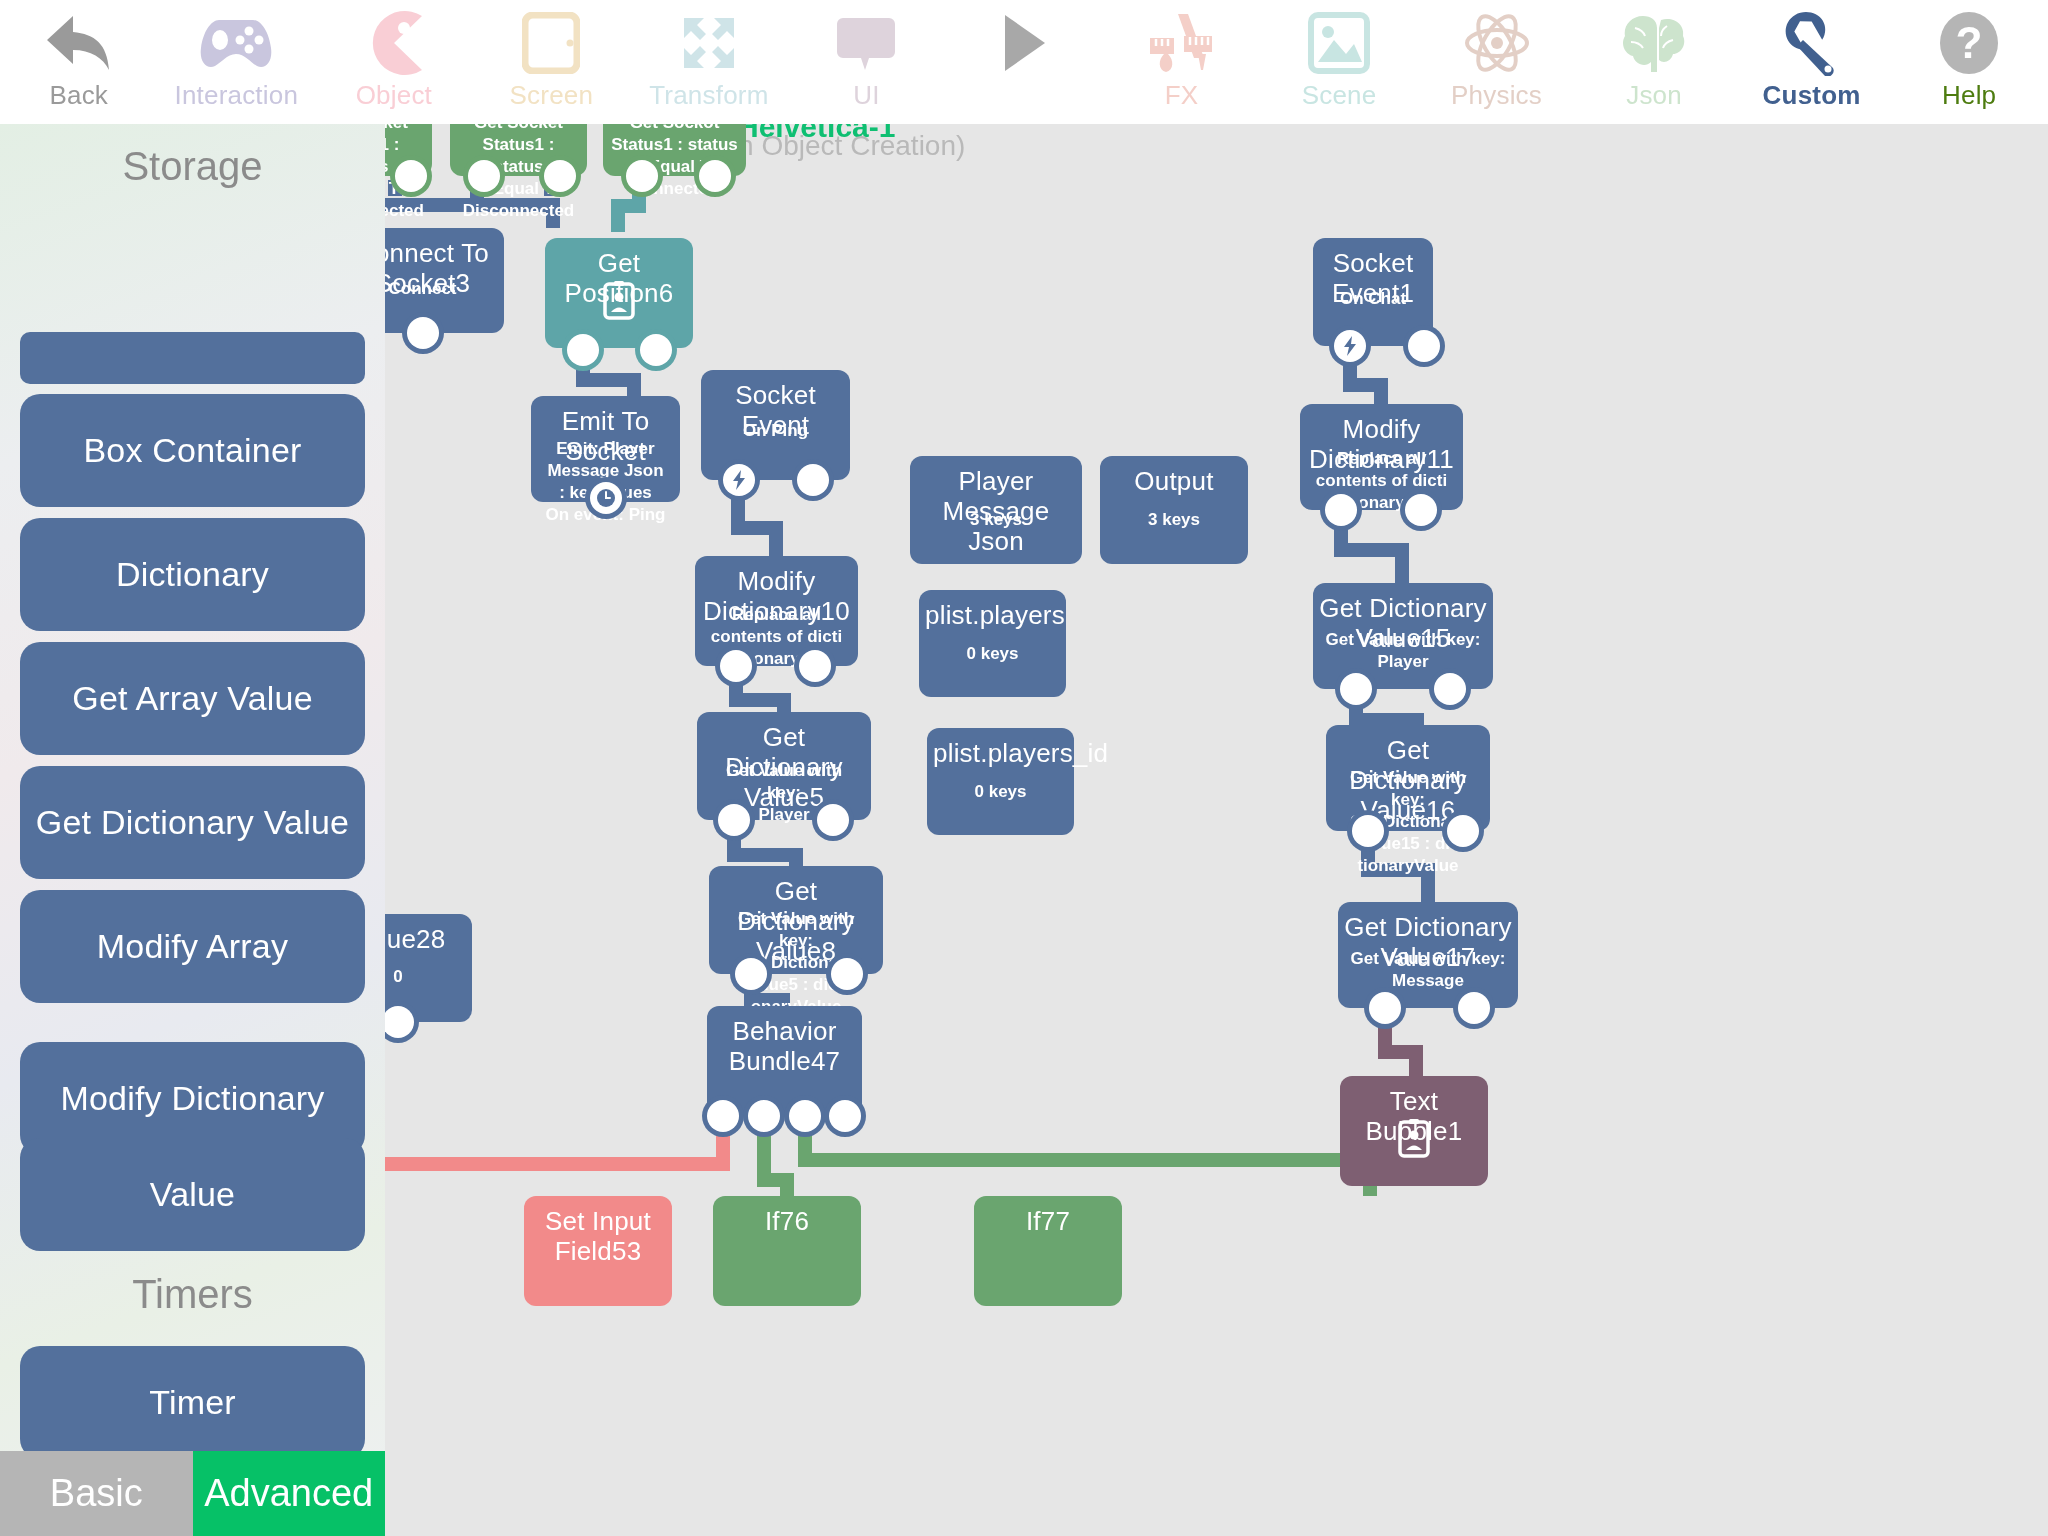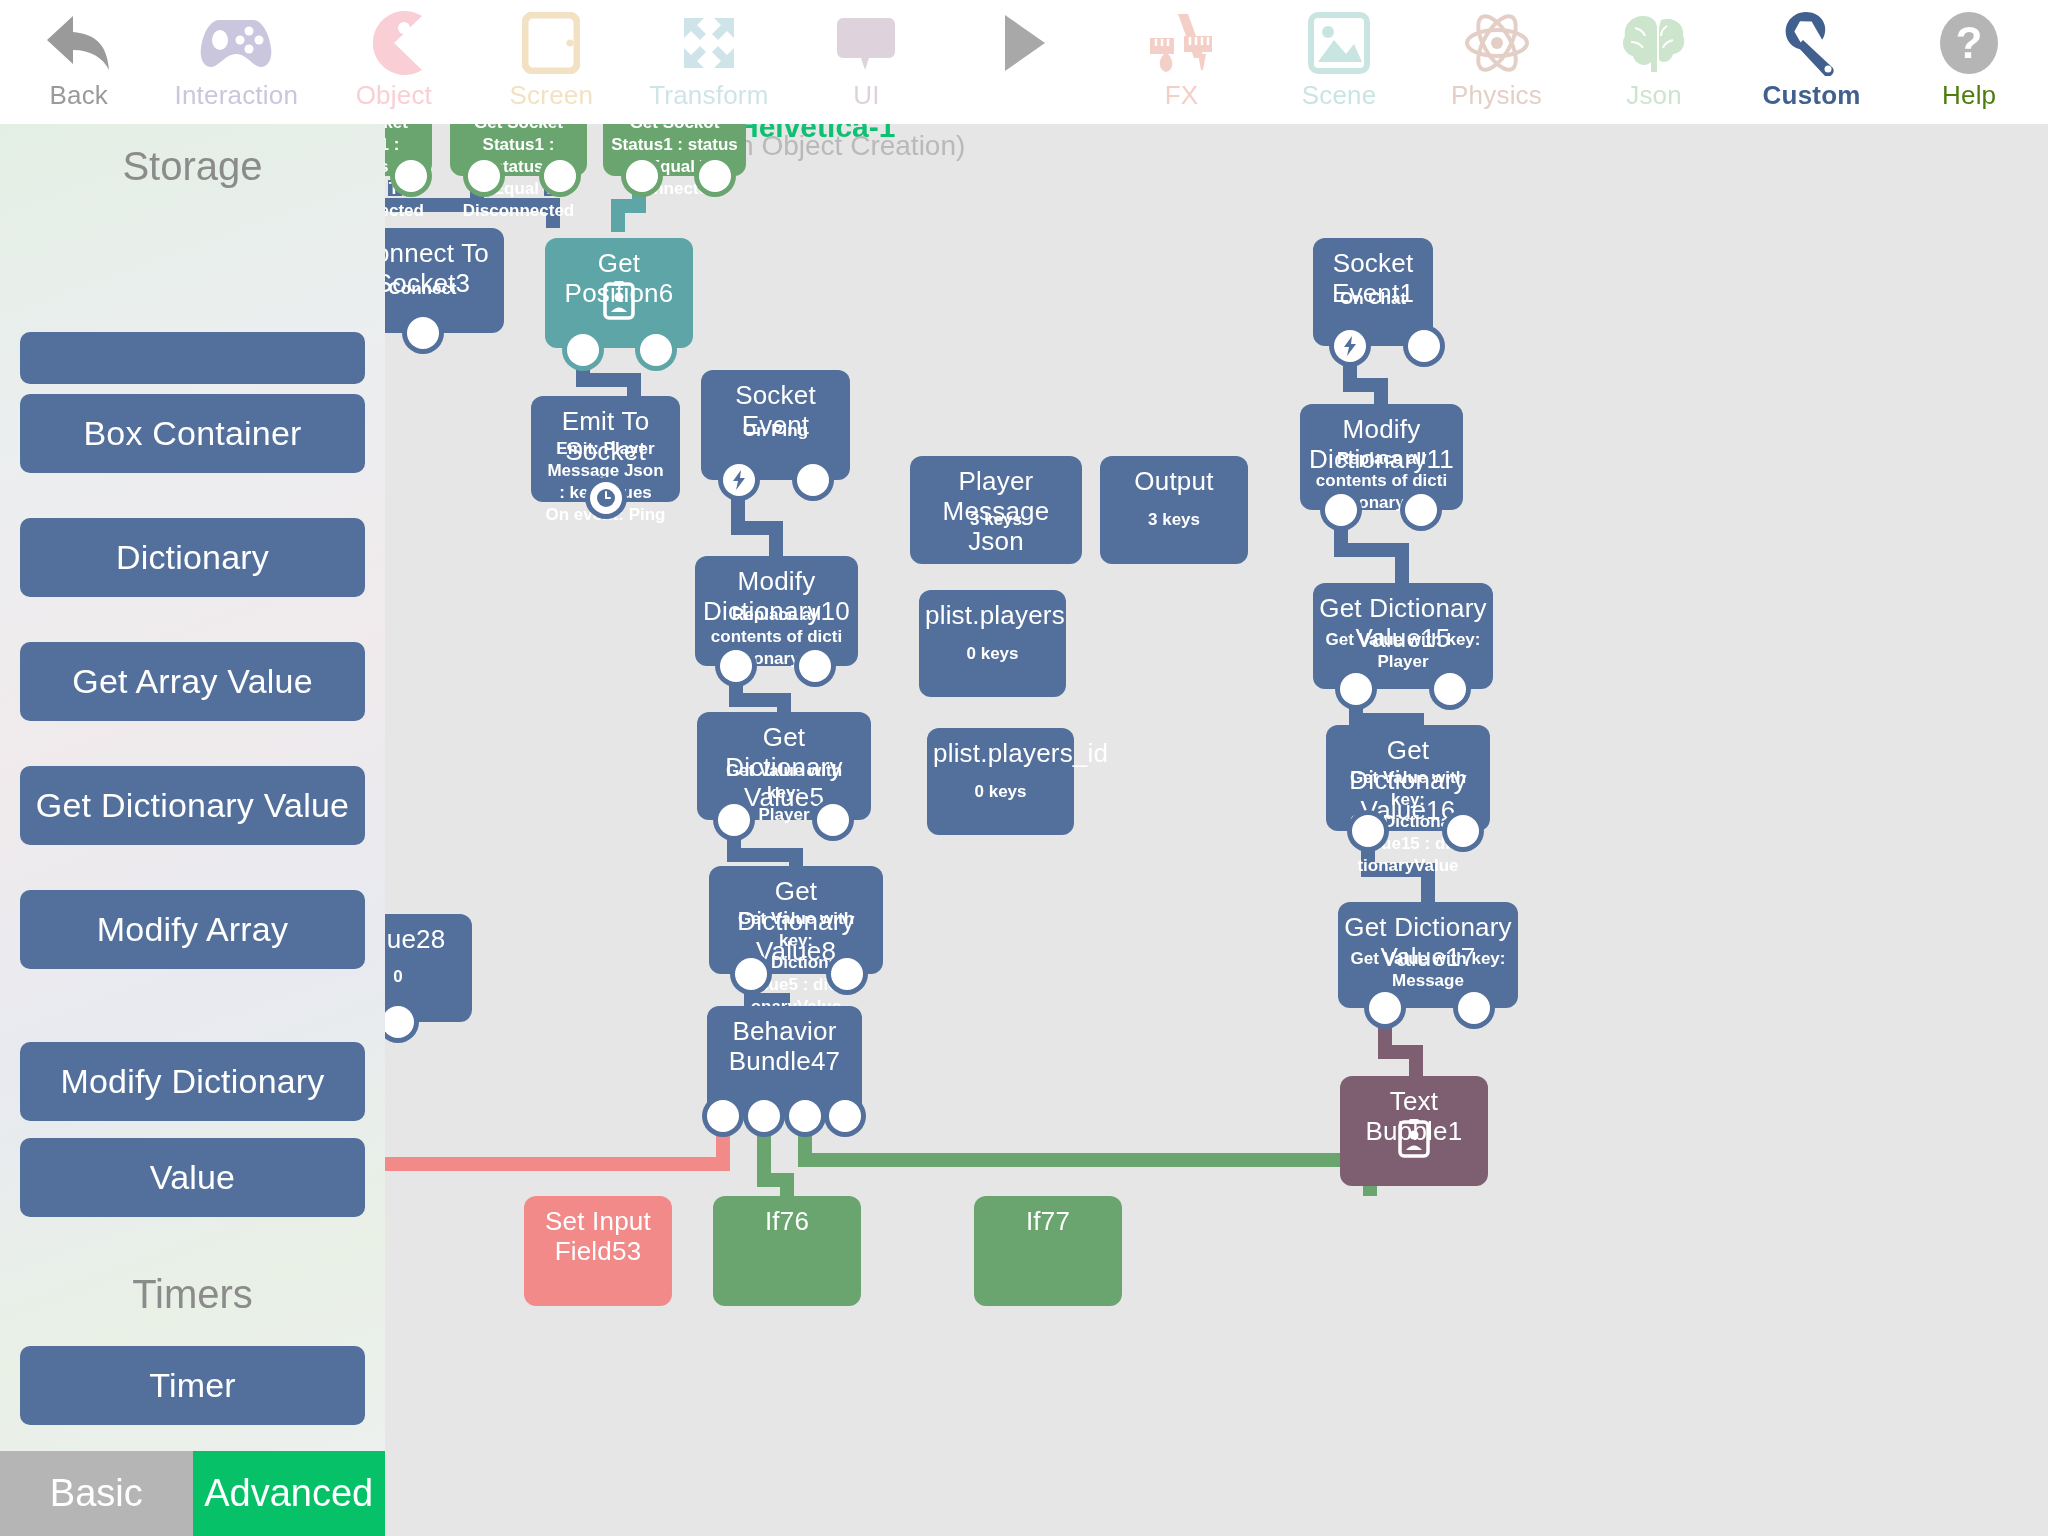--- a/index.html
+++ b/index.html
@@ -20,22 +20,22 @@
   
   #sidebar{
     position:absolute; left:0; top:124px; width:385px; height:1412px; z-index:30;
     background:
       linear-gradient(160deg,#e3efe4 0%,#eceef0 22%,#f0eaec 42%,#e8eaf0 62%,#e9f0e6 80%,#eef0f2 100%);
     overflow:hidden;
   }
   #sidebar-scroll{ position:absolute; left:0; top:0; width:385px; height:1327px; }
   .sb-head{ text-align:center; color:#8b8b8b; font-size:40px; line-height:44px;
     font-weight:400; }
-  .sb-btn{ margin:0 auto; width:345px; height:79px; background:#53709c;
-    border-radius:10px; color:#fff; display:flex; align-items:center;
+  .sb-btn{ margin:0 auto; width:345px; height:113px; background:#53709c;
+    border-radius:20px; color:#fff; display:flex; align-items:center;
     justify-content:center; font-size:34px; letter-spacing:.2px; text-align:center; }
   #tabbar{ position:absolute; left:0; bottom:0; width:385px; height:85px; display:flex; z-index:31;}
   .tab{ flex:1 1 0; display:flex; align-items:center; justify-content:center;
     color:#ffffff; font-size:38px; }
   #tab-basic{ background:#b5b5b5; }
   #tab-advanced{ background:#06c167; }
 
   
   #canvas{ position:absolute; left:385px; top:124px; width:1663px; height:1412px;
     background:#e6e6e6; overflow:hidden; }

